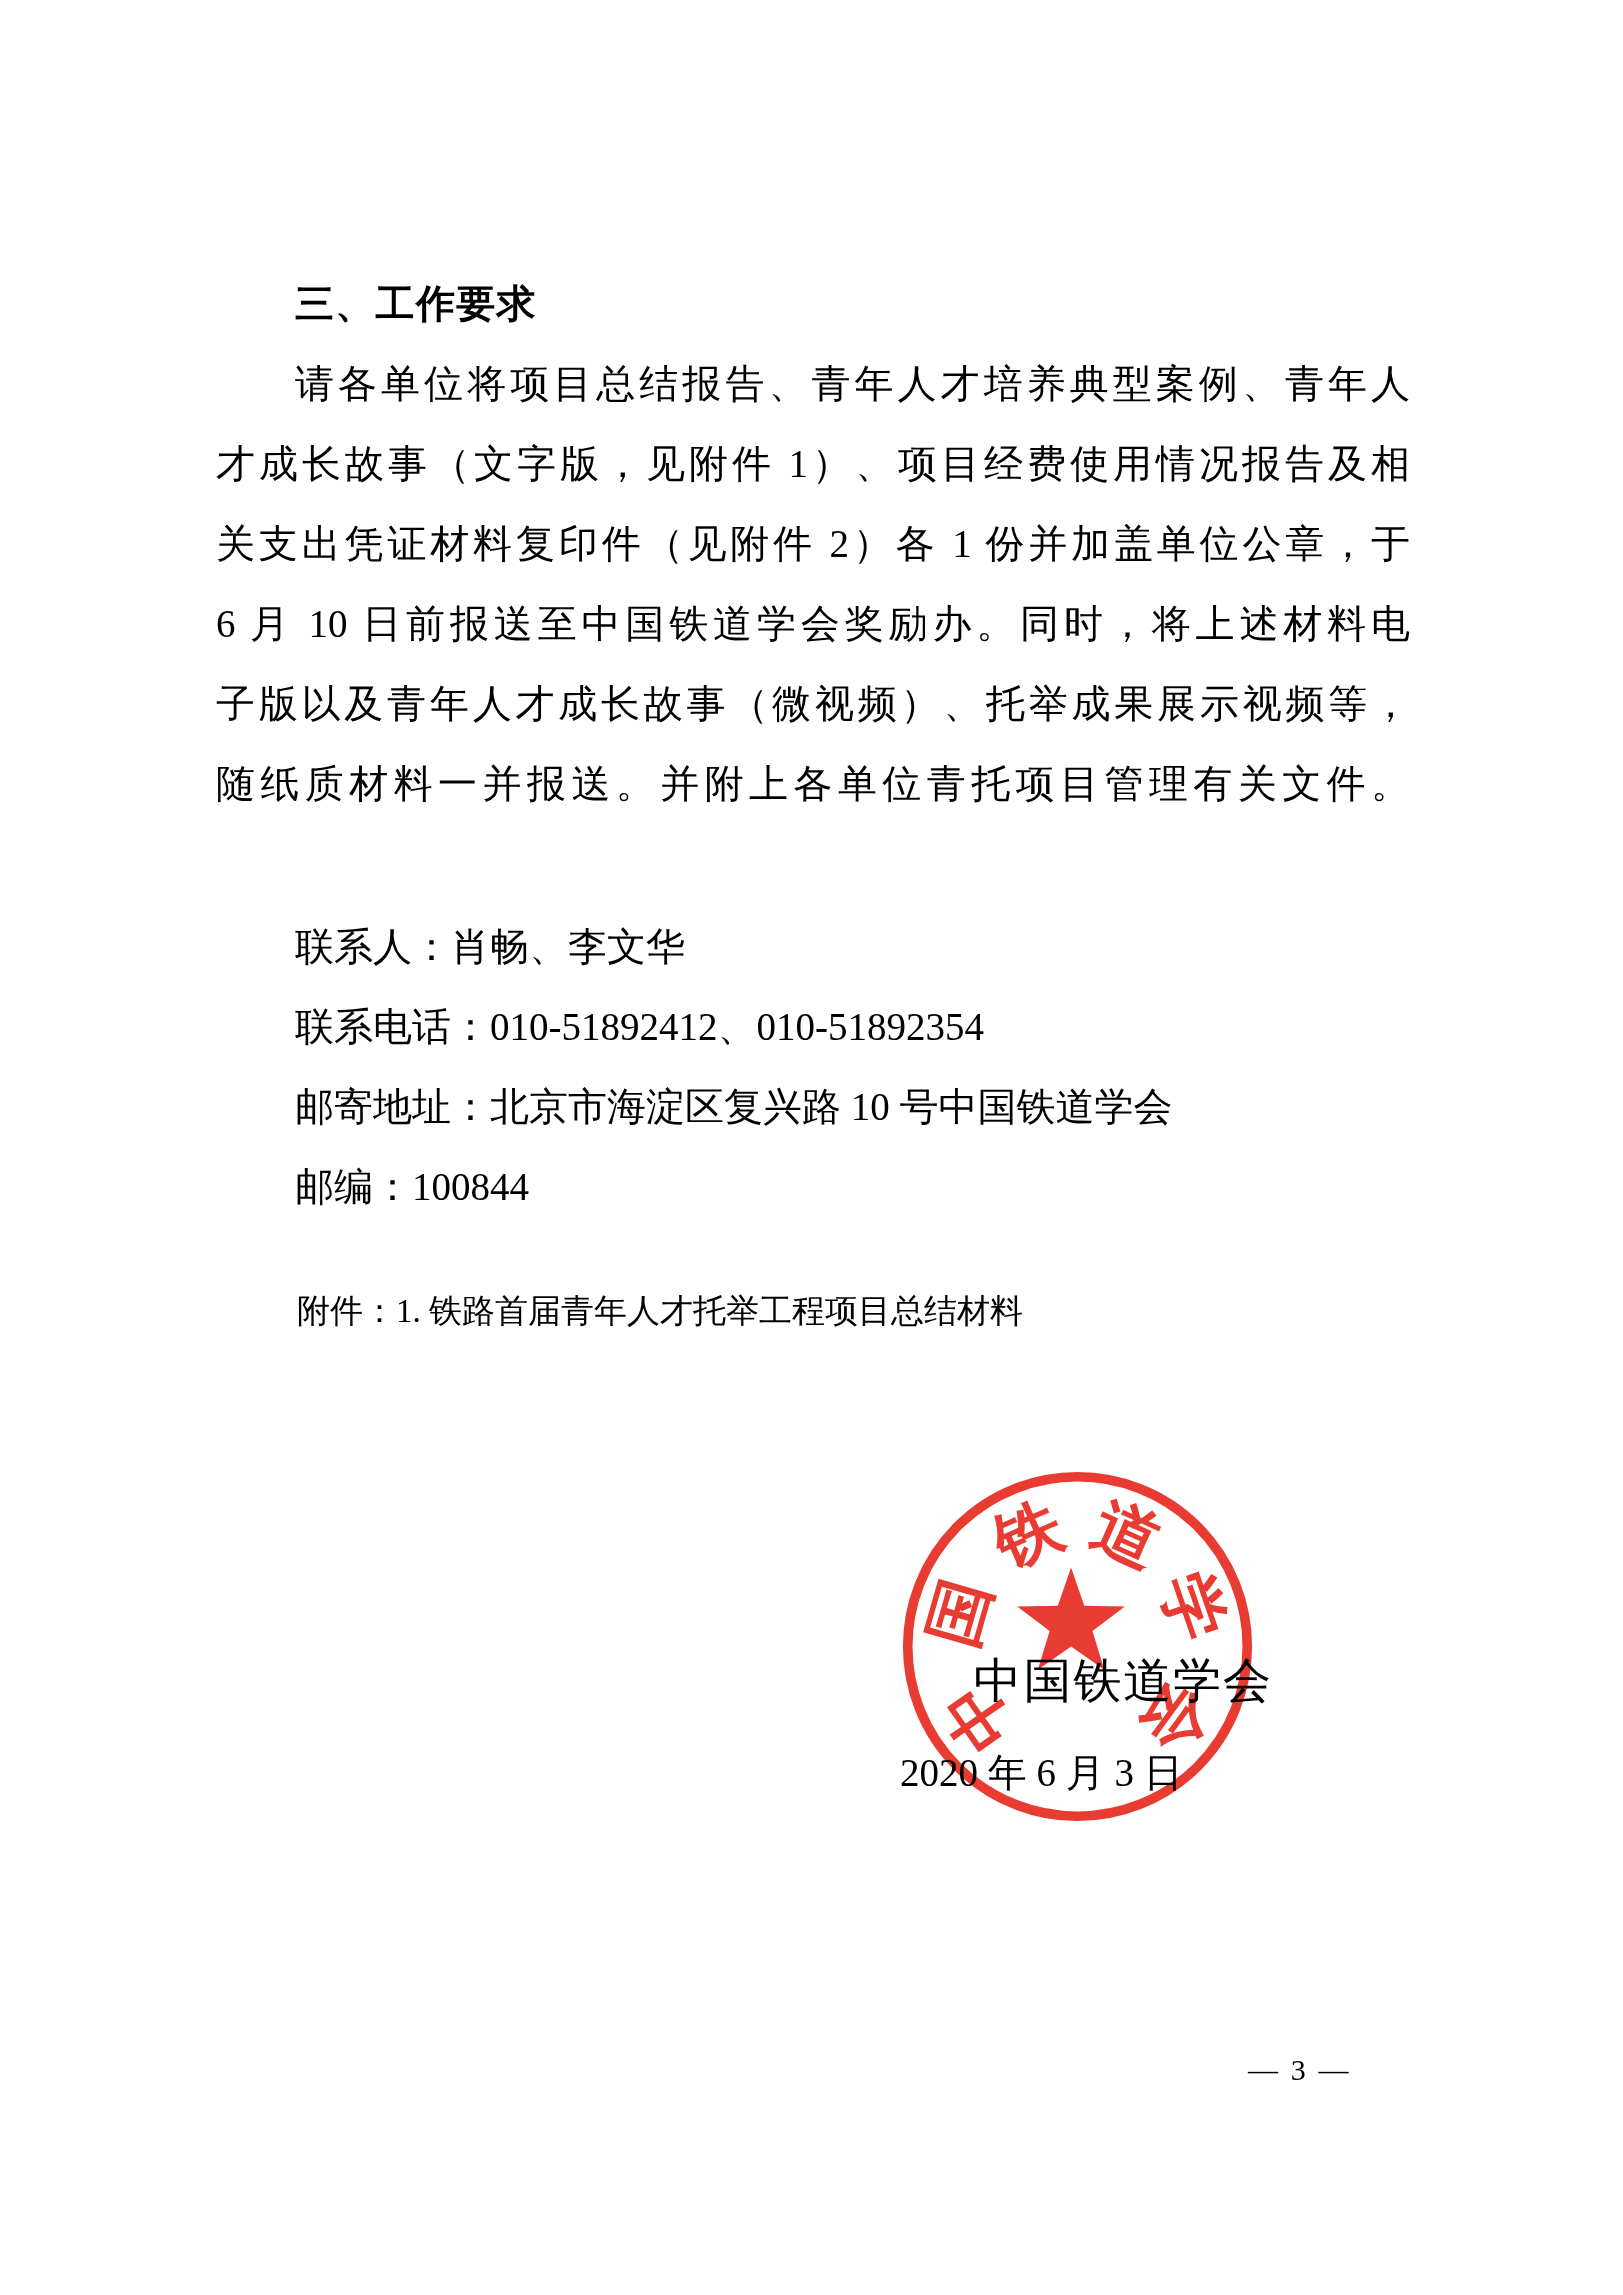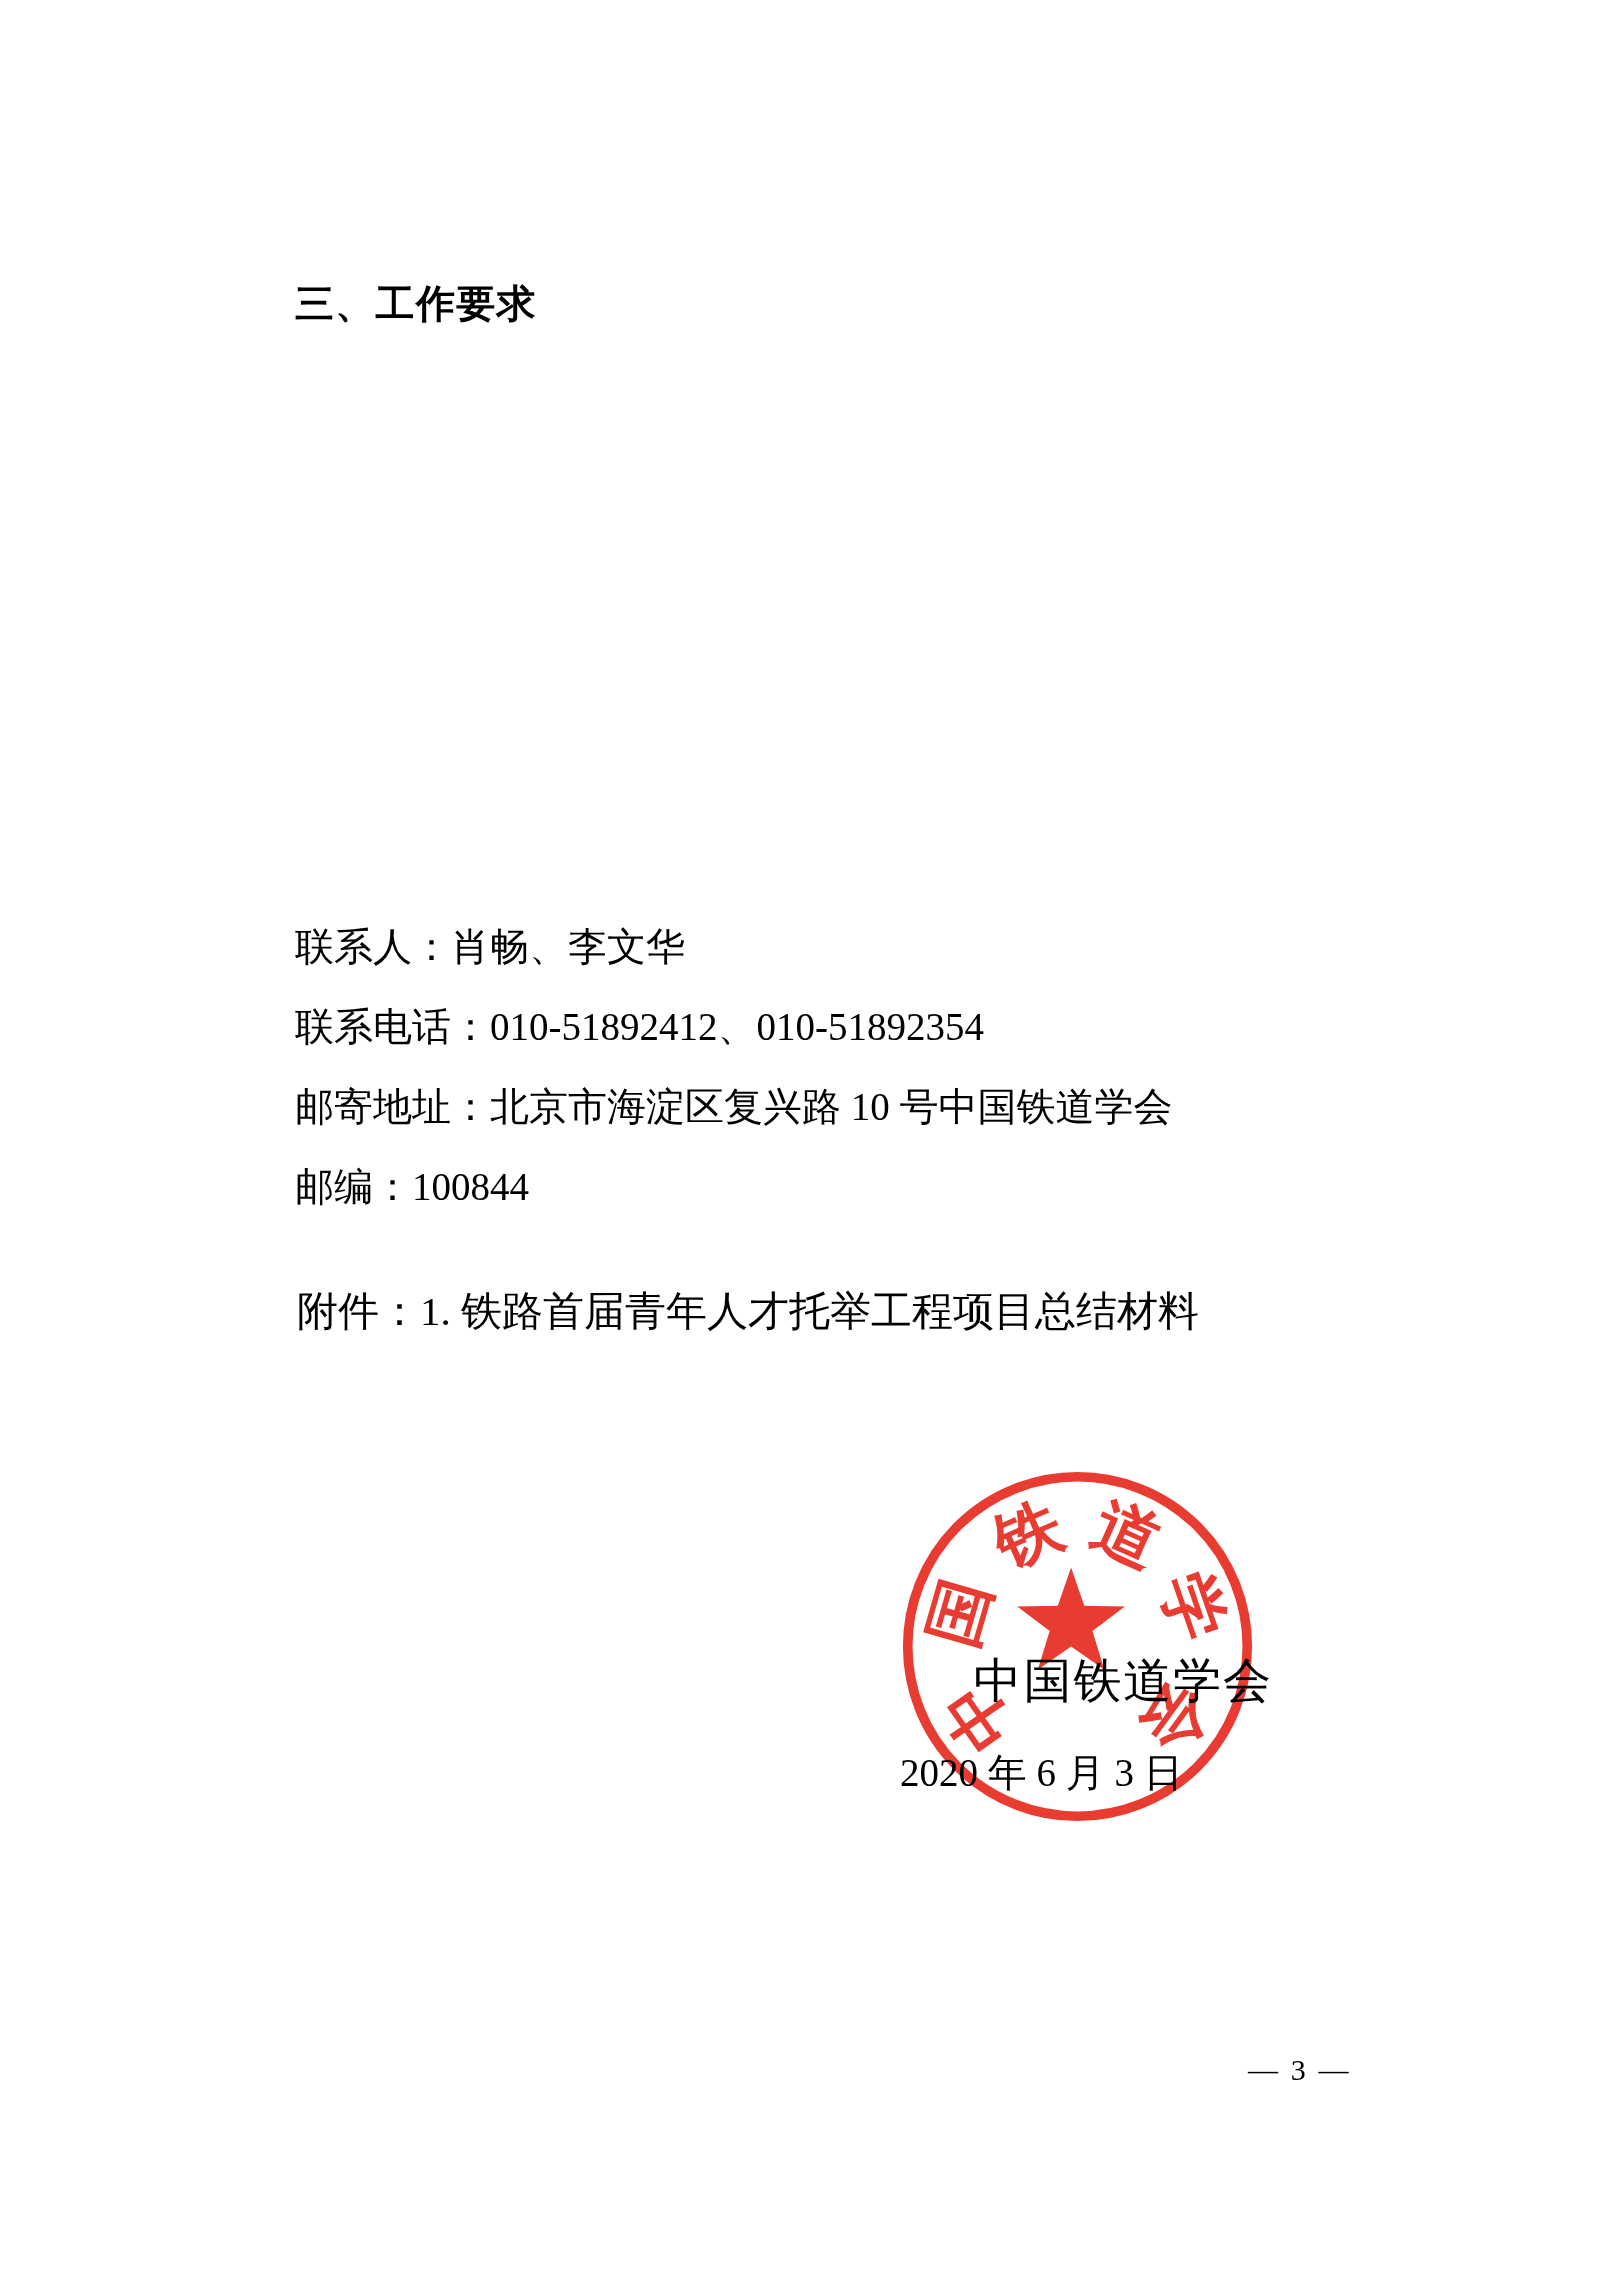--- a/index.html
+++ b/index.html
@@ -51,21 +51,21 @@
     height: 80px;
     white-space: nowrap;
   }
   .att-block {
     position: absolute;
     left: 297px;
     top: 1273px;
     width: 1133px;
   }
   .att-line {
-    font-size: 41px;
+    font-size: 33px;
     line-height: 77px;
     height: 77px;
     white-space: nowrap;
   }
   .att-indent { padding-left: 116px; }
   .seal-svg {
     position: absolute;
     left: 891px;
     top: 1460px;
     width: 373px;
@@ -113,20 +113,28 @@
     white-space: nowrap;
   }
 </style>
 </head>
 <body>
 
 <div class="page">
 
   <div class="sec-heading" style="top:264px;">三、工作要求</div>
 
+  <div class="para">
+    <div class="bodyline indent">请各单位将项目总结报告、青年人才培养典型案例、青年人</div>
+    <div class="bodyline">才成长故事（文字版，见附件 1）、项目经费使用情况报告及相</div>
+    <div class="bodyline">关支出凭证材料复印件（见附件 2）各 1 份并加盖单位公章，于</div>
+    <div class="bodyline">6 月 10 日前报送至中国铁道学会奖励办。同时，将上述材料电</div>
+    <div class="bodyline">子版以及青年人才成长故事（微视频）、托举成果展示视频等，</div>
+    <div class="bodyline">随纸质材料一并报送。并附上各单位青托项目管理有关文件。</div>
+  </div>
 
 
   <div class="contact-block">
     <div class="contact-line">联系人：肖畅、李文华</div>
     <div class="contact-line">联系电话：010-51892412、010-51892354</div>
     <div class="contact-line">邮寄地址：北京市海淀区复兴路 10 号中国铁道学会</div>
     <div class="contact-line">邮编：100844</div>
   </div>
 
   <div class="att-block">

